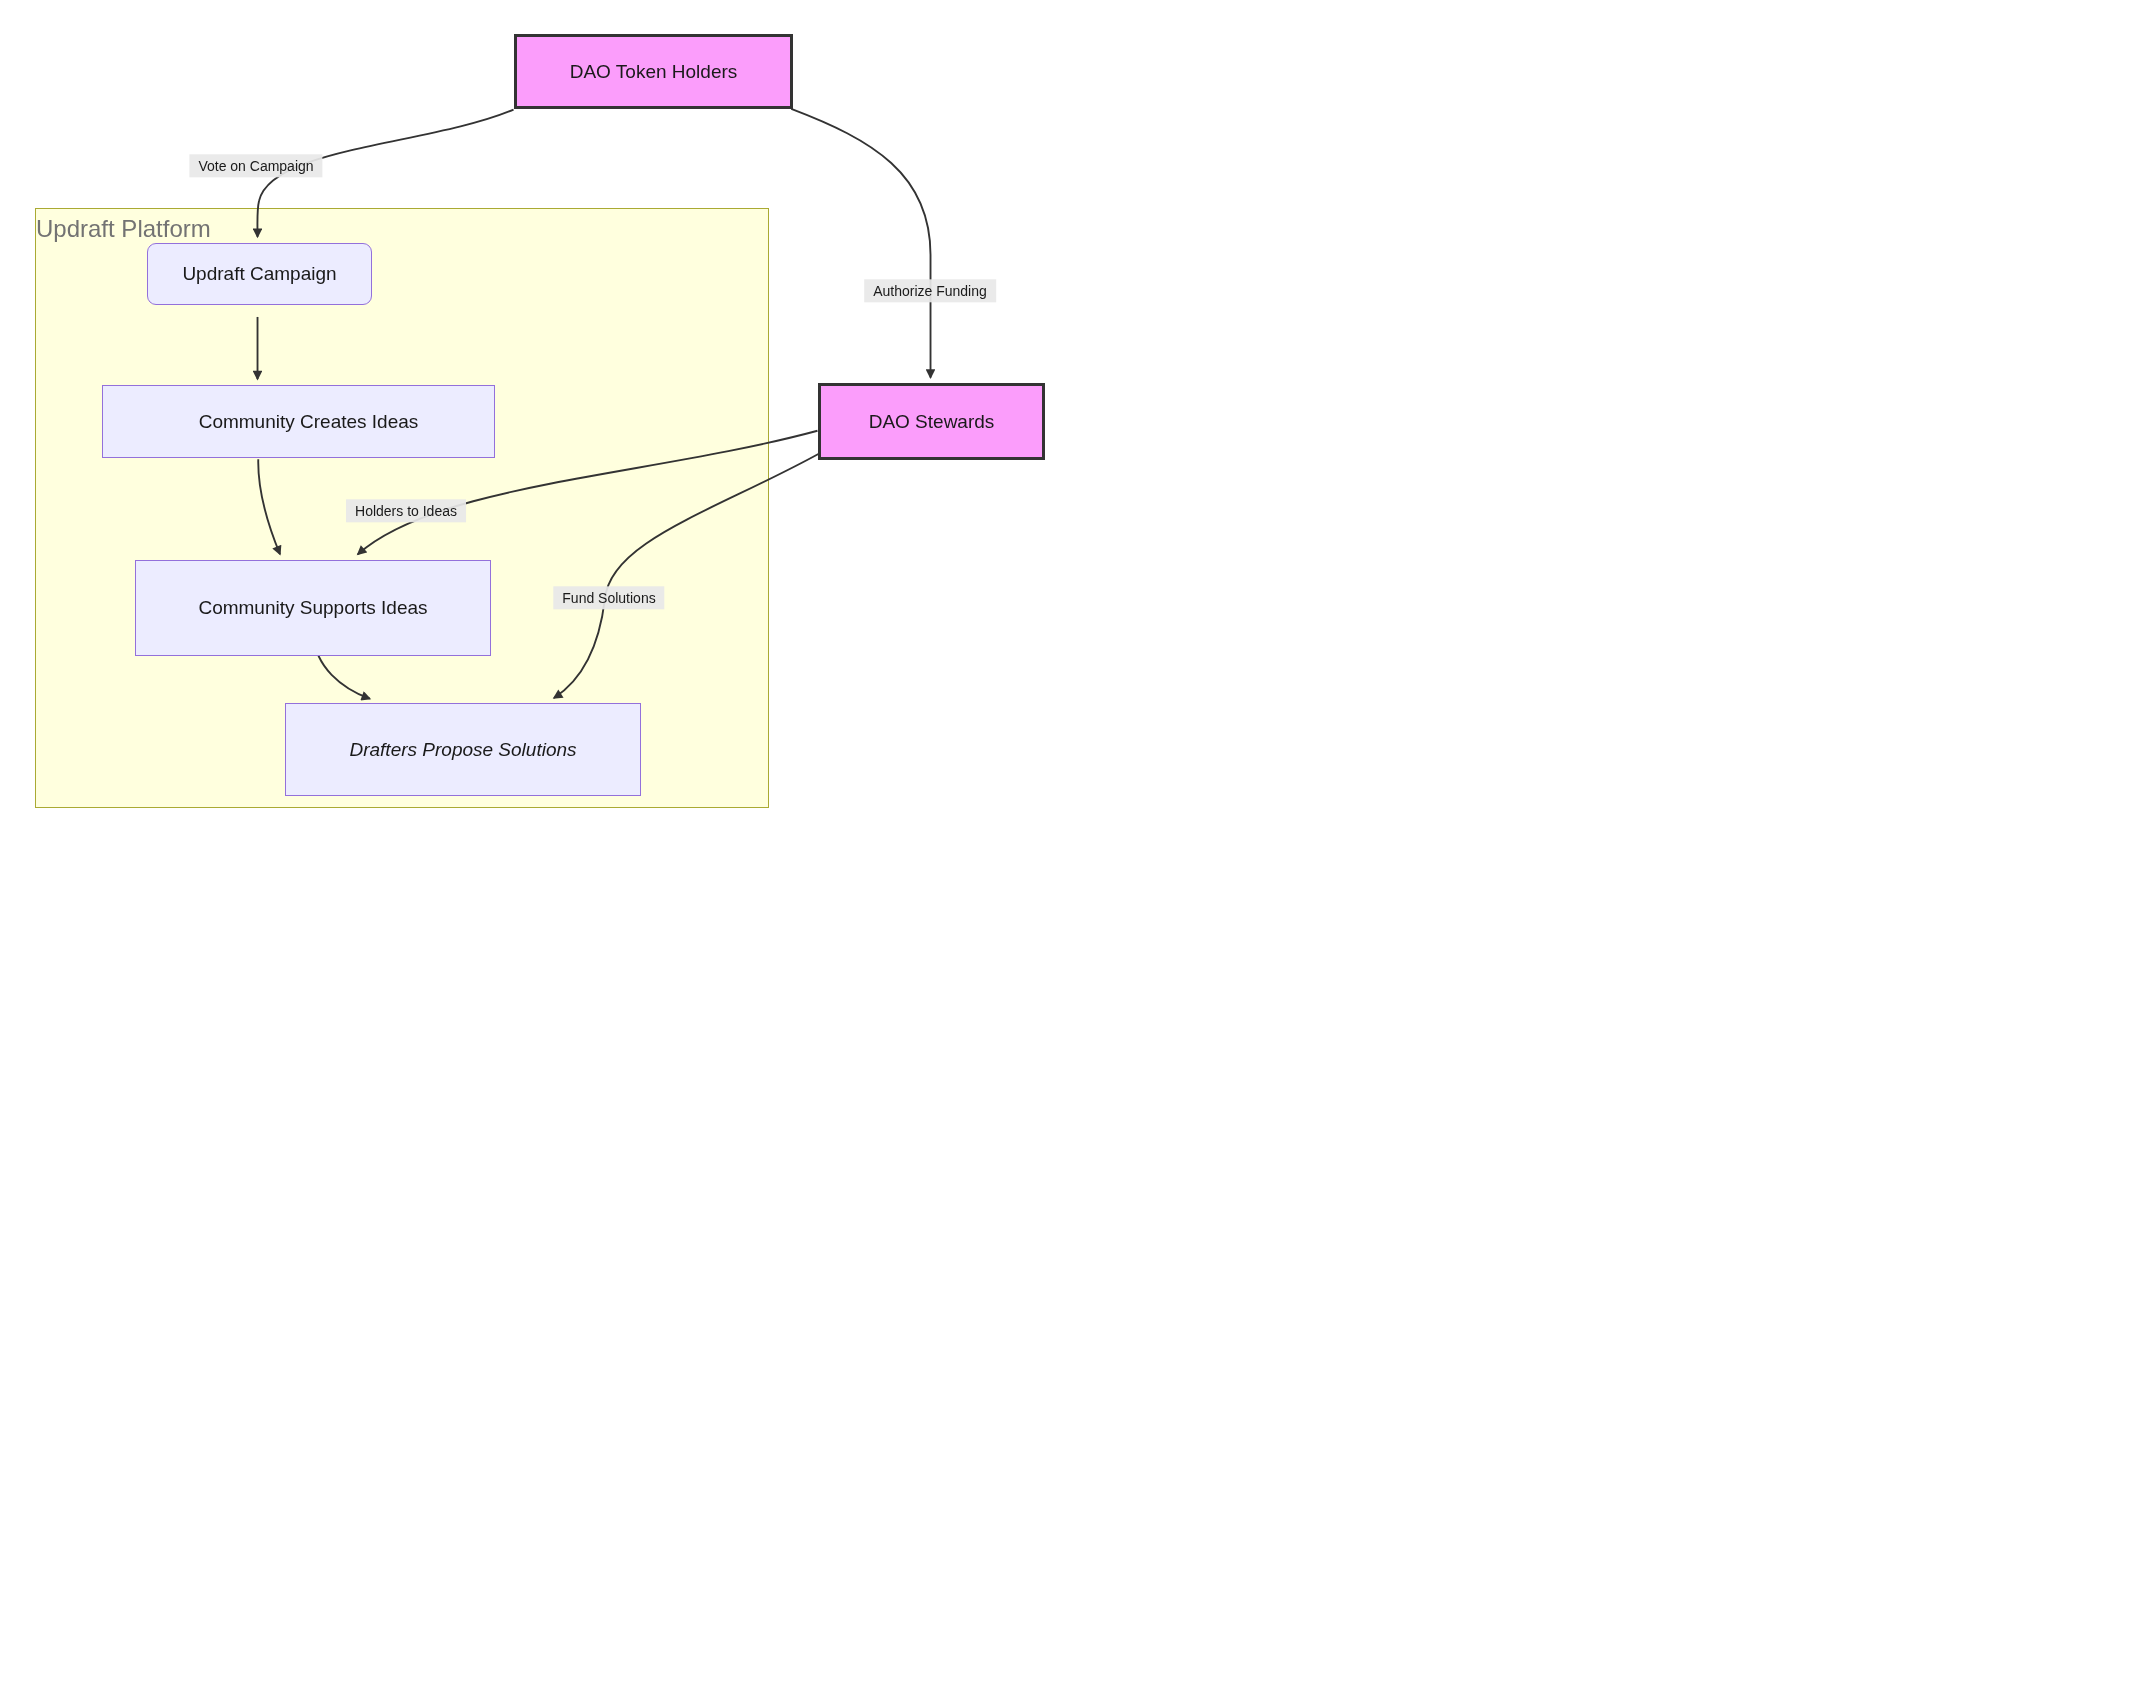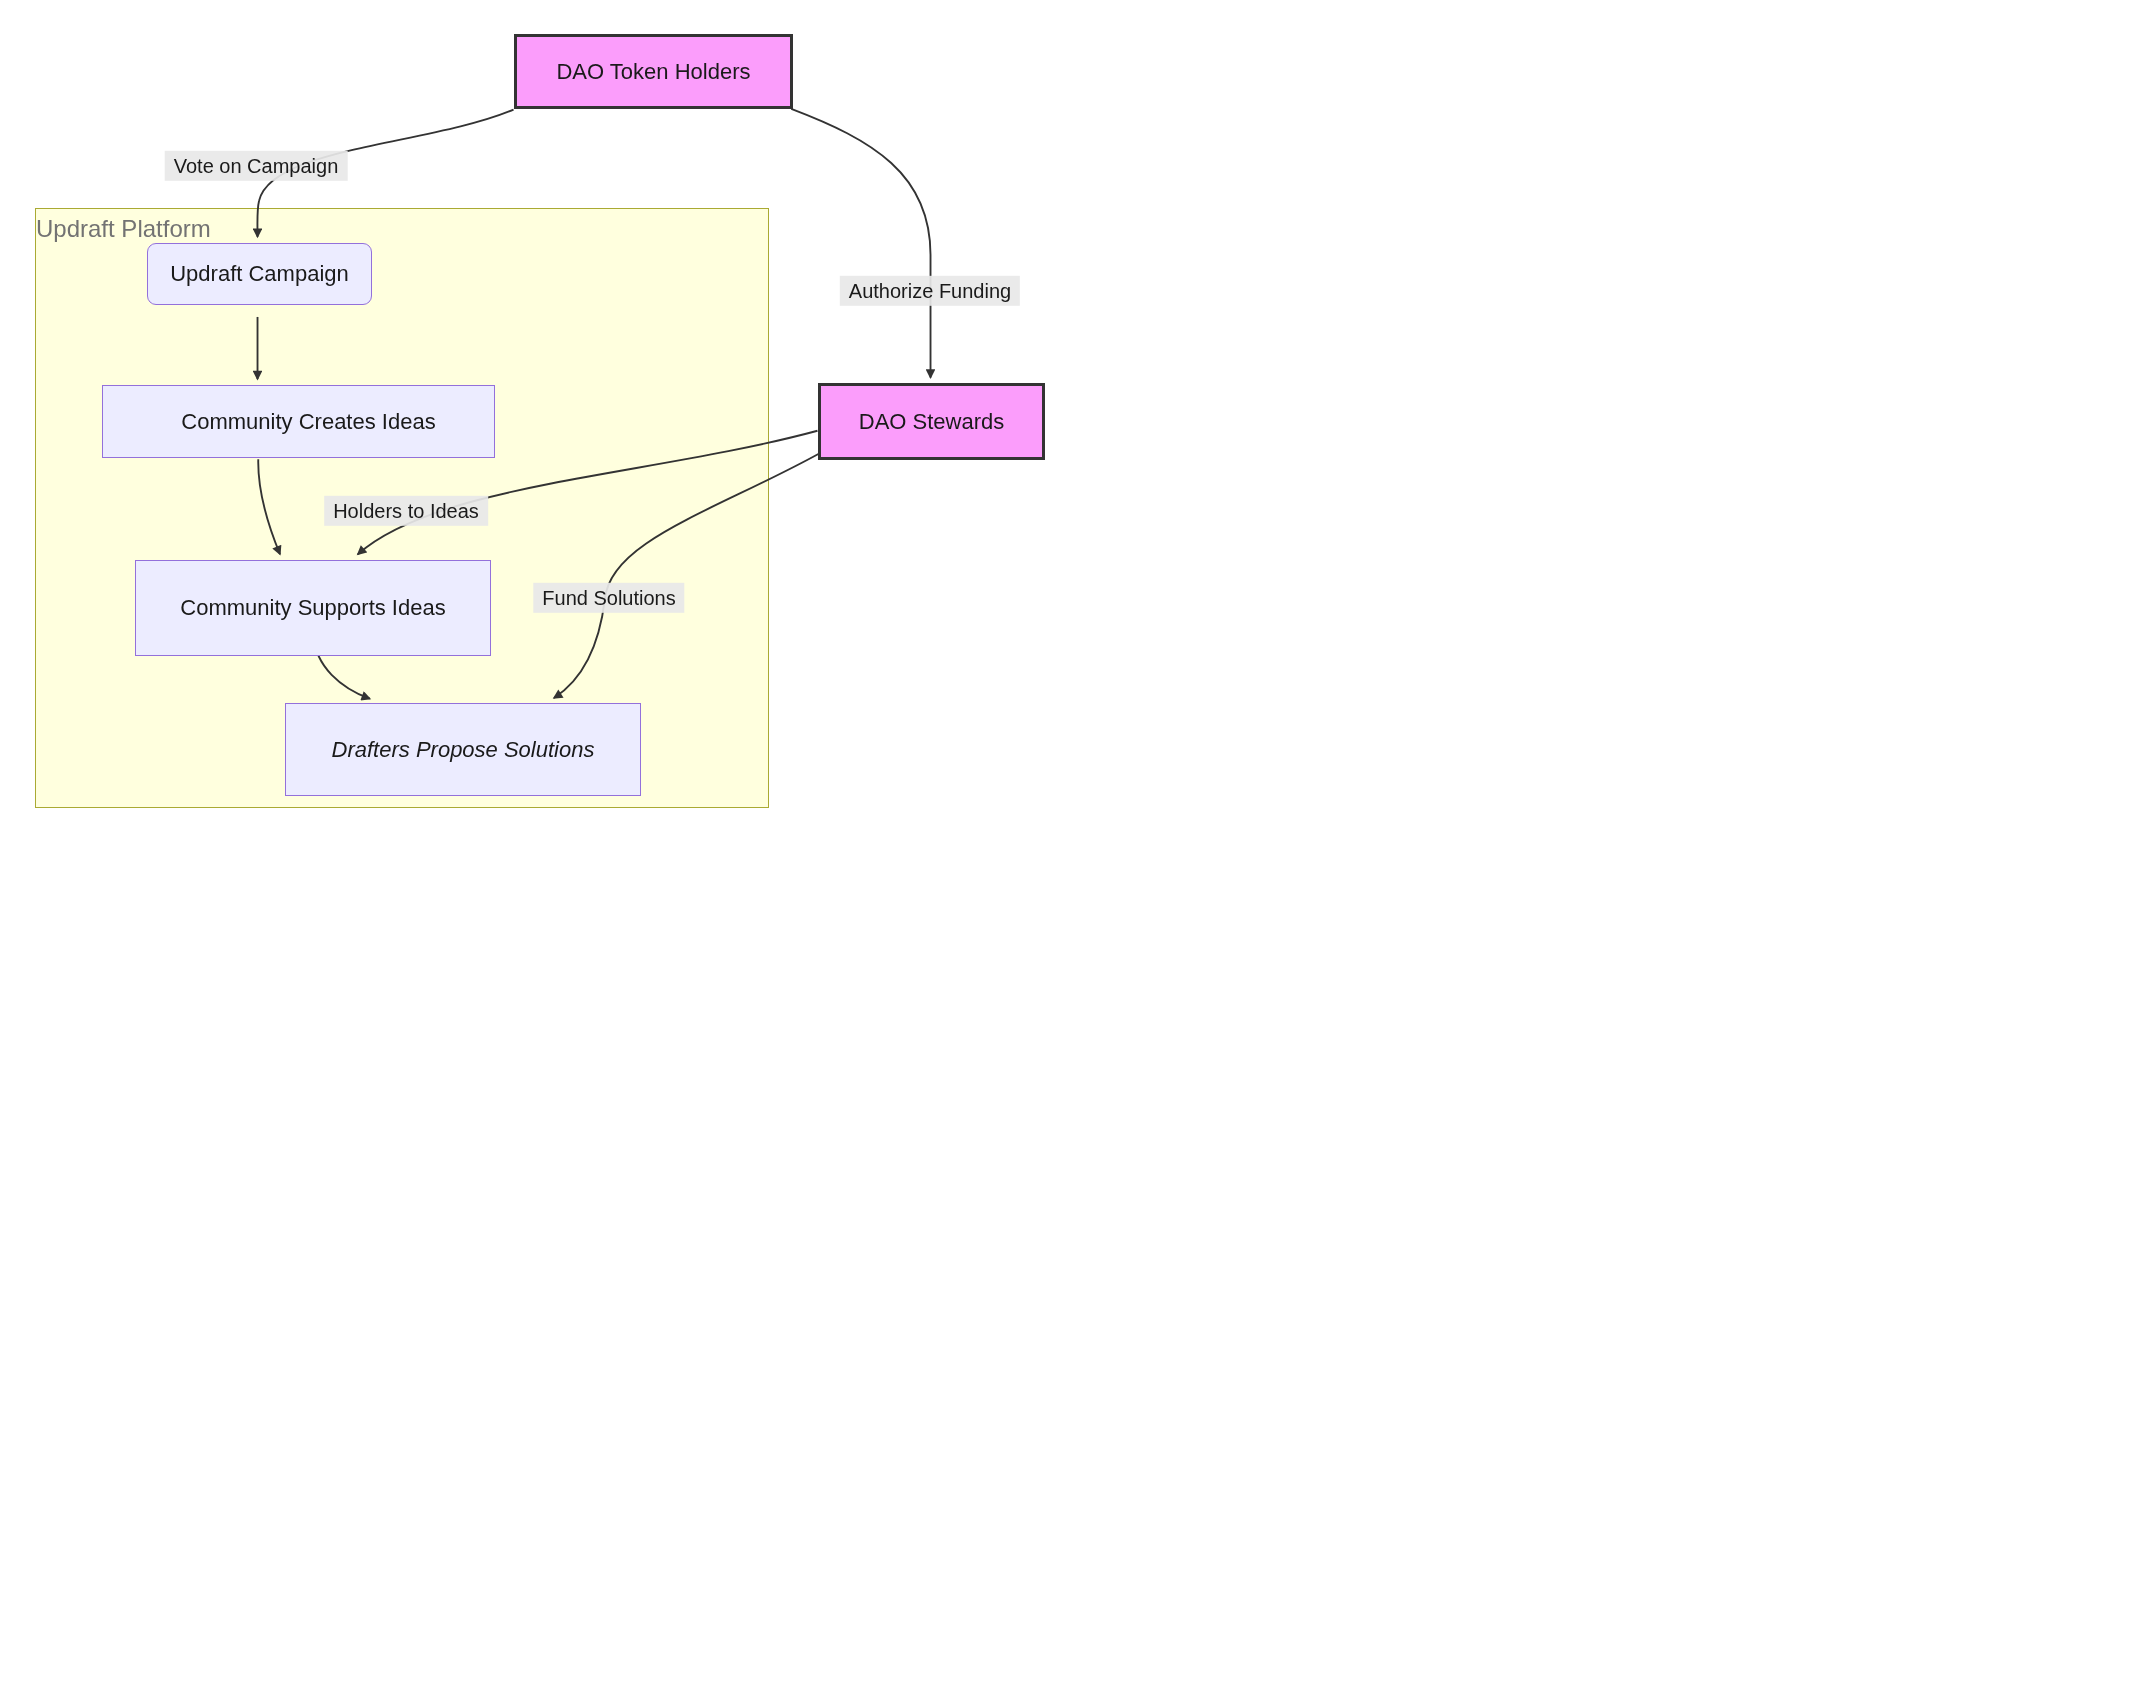--- a/index.html
+++ b/index.html
@@ -38,21 +38,21 @@
     font-size: 24px;
     color: #737373;
     font-weight: 400;
   }
   .node {
     position: absolute;
     display: flex;
     align-items: center;
     justify-content: center;
     box-sizing: border-box;
-    font-size: 22px;
+    font-size: 19px;
     color: #1a1a1a;
     text-align: left;
     white-space: nowrap;
   }
   .node.pink {
     background: #fb9dfb;
     border: 3px solid #333333;
   }
   .node.lavender {
     background: #ececff;
@@ -65,21 +65,21 @@
   #node-updraft-campaign  { left: 147px; top: 243px; width: 225px; height: 62px; }
   #node-community-creates-ideas  { left: 102px; top: 385px; width: 393px; height: 73px; padding-left: 20px; }
   #node-community-supports-ideas { left: 135px; top: 560px; width: 356px; height: 96px; }
   #node-drafters-propose-solutions { left: 285px; top: 703px; width: 356px; height: 93px; font-style: italic; }
 
   .edge-label {
     position: absolute;
     transform: translate(-50%, -50%);
     background: rgba(232, 232, 232, 0.92);
     color: #1a1a1a;
-    font-size: 20px;
+    font-size: 14px;
     padding: 3.7px 9px;
     white-space: nowrap;
   }
   #edge-label-vote       { left: 256px;  top: 166px; }
   #edge-label-authorize  { left: 930px; top: 291px; }
   #edge-label-airdrop    { left: 406px;  top: 511px; }
   #edge-label-fund       { left: 609px;  top: 598px; }
 </style>
 </head>
 <body>

